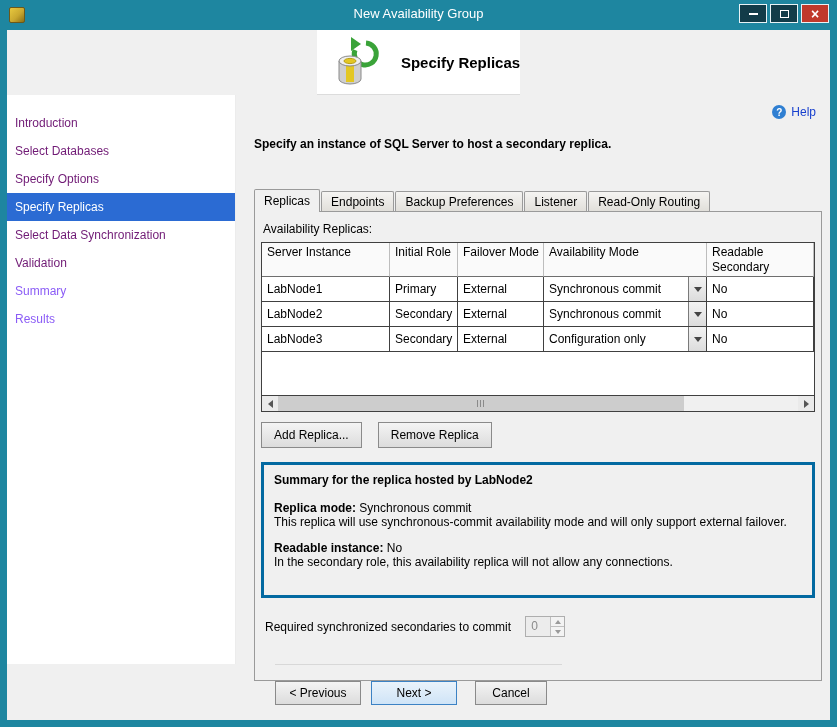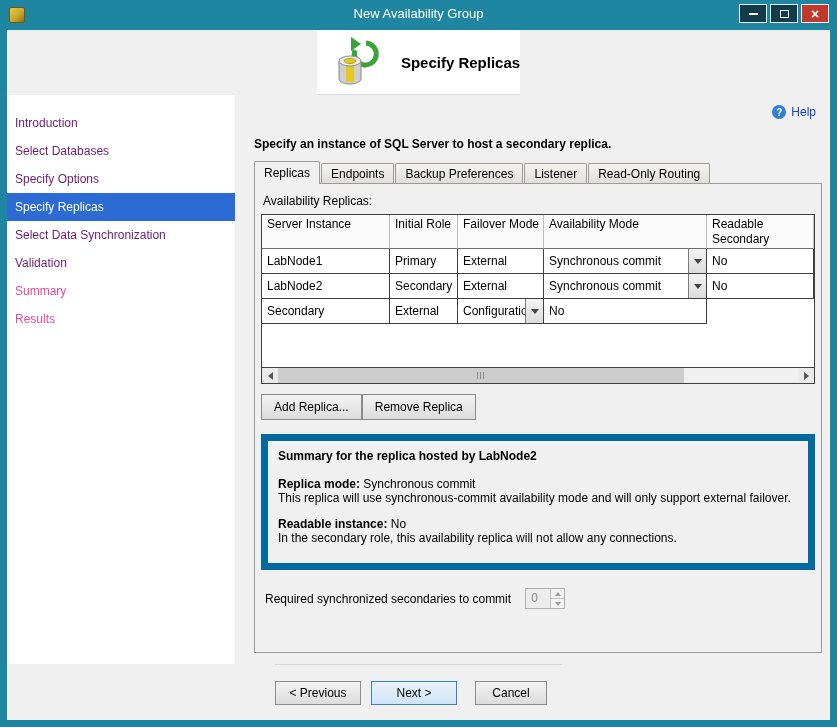--- a/index.html
+++ b/index.html
@@ -50,31 +50,31 @@
   }
   .dlg-header-title { font-size: 15px; font-weight: bold; }
   .content { flex: 1; display: flex; min-height: 0; }
   
   .sidebar { width: 233px; background: #fff; padding-top: 14px; flex: none; border-right: 1px solid #ececec; }
   .side-item {
     height: 28px; line-height: 28px; padding-left: 12px;
     color: #701a75; cursor: pointer; white-space: nowrap;
   }
   .side-item.active { background: #2b6bd3; color: #fff; }
-  .side-item.disabled { color: #ec4899; cursor: default; }
+  .side-item.disabled { color: #8b5cf6; cursor: default; }
   
   .main { flex: 1; background: #f0f0f0; padding: 10px 12px 0 18px; display: flex; flex-direction: column; min-width: 0; }
   .help-row { align-self: flex-end; display: flex; align-items: center; gap: 5px; color: #173fce; cursor: pointer; margin-right: 6px; }
   .help-icon {
     width: 14px; height: 14px; border-radius: 50%; background: #2f7fd2; color: #fff;
     font-size: 10px; font-weight: bold; display: flex; align-items: center; justify-content: center;
   }
   .instruction { font-weight: bold; margin-top: 18px; margin-bottom: 12px; }
   
-  .tabstrip { display: flex; position: relative; z-index: 2; }
+  .tabstrip { display: flex; position: relative; z-index: 2; margin-top: 28px; }
   .tab {
     padding: 3px 9px 2px 9px; margin-right: 1px;
     border: 1px solid #9a9a9a; border-bottom: none;
     background: linear-gradient(#f5f4f2, #e1dfda);
     border-radius: 2px 2px 0 0; cursor: pointer; white-space: nowrap;
   }
   .tab.active {
     background: #f0f0f0; padding-top: 4px; margin-top: -2px; margin-bottom: -1px;
   }
   .panel {
@@ -110,29 +110,29 @@
   .scroll-btn { width: 16px; flex: none; background: #eaeaea; display: flex; align-items: center; justify-content: center; cursor: pointer; }
   .tri-left { width: 0; height: 0; border-top: 4px solid transparent; border-bottom: 4px solid transparent; border-right: 5px solid #555; }
   .tri-right { width: 0; height: 0; border-top: 4px solid transparent; border-bottom: 4px solid transparent; border-left: 5px solid #555; }
   .scroll-track { flex: 1; position: relative; }
   .scroll-thumb {
     position: absolute; left: 0; top: 0; bottom: 0; width: 78%;
     background: #cdcdcd; display: flex; align-items: center; justify-content: center; gap: 2px; cursor: grab;
   }
   .scroll-thumb i { display: block; width: 1px; height: 7px; background: #8a8a8a; }
   
-  .btn-row { display: flex; gap: 0; margin-top: 10px; }
+  .btn-row { display: flex; gap: 16px; margin-top: 10px; }
   .btn {
     min-width: 100px; height: 26px; padding: 0 12px;
     background: linear-gradient(#f4f4f4, #dcdcdc); border: 1px solid #8a8a8a;
     font-family: "Liberation Sans", sans-serif; font-size: 12px; cursor: pointer;
   }
   
   .summary-box {
-    margin-top: 14px; border: 7px solid #0369a1; background: #f0f0f0;
+    margin-top: 14px; border: 3px solid #0369a1; background: #f0f0f0;
     padding: 8px 10px; height: 136px; overflow: hidden;
   }
   .sum-title { font-weight: bold; margin-bottom: 14px; }
   .sum-line .b { font-weight: bold; }
   .sum-desc { margin-bottom: 12px; }
   
   .required-row { display: flex; align-items: center; gap: 14px; margin-top: 18px; padding-left: 4px; }
   .spinner {
     width: 40px; height: 21px; border: 1px solid #aeaeae; background: #ececec;
     display: flex; color: #8a8a8a;
@@ -257,20 +257,21 @@
                 <div class="gc combo">
                   <span class="combo-val">Synchronous commit</span>
                   <span class="combo-btn">
                       <span class="tri-down"></span>
                     </span>
                 </div>
                 <div class="gc">No</div>
               </div>
 
               <div class="grow">
+                <div class="gc">LabNode3</div>
                 <div class="gc">Secondary</div>
                 <div class="gc">External</div>
                 <div class="gc combo">
                   <span class="combo-val">Configuration only</span>
                   <span class="combo-btn">
                       <span class="tri-down"></span>
                     </span>
                 </div>
                 <div class="gc">No</div>
               </div>

